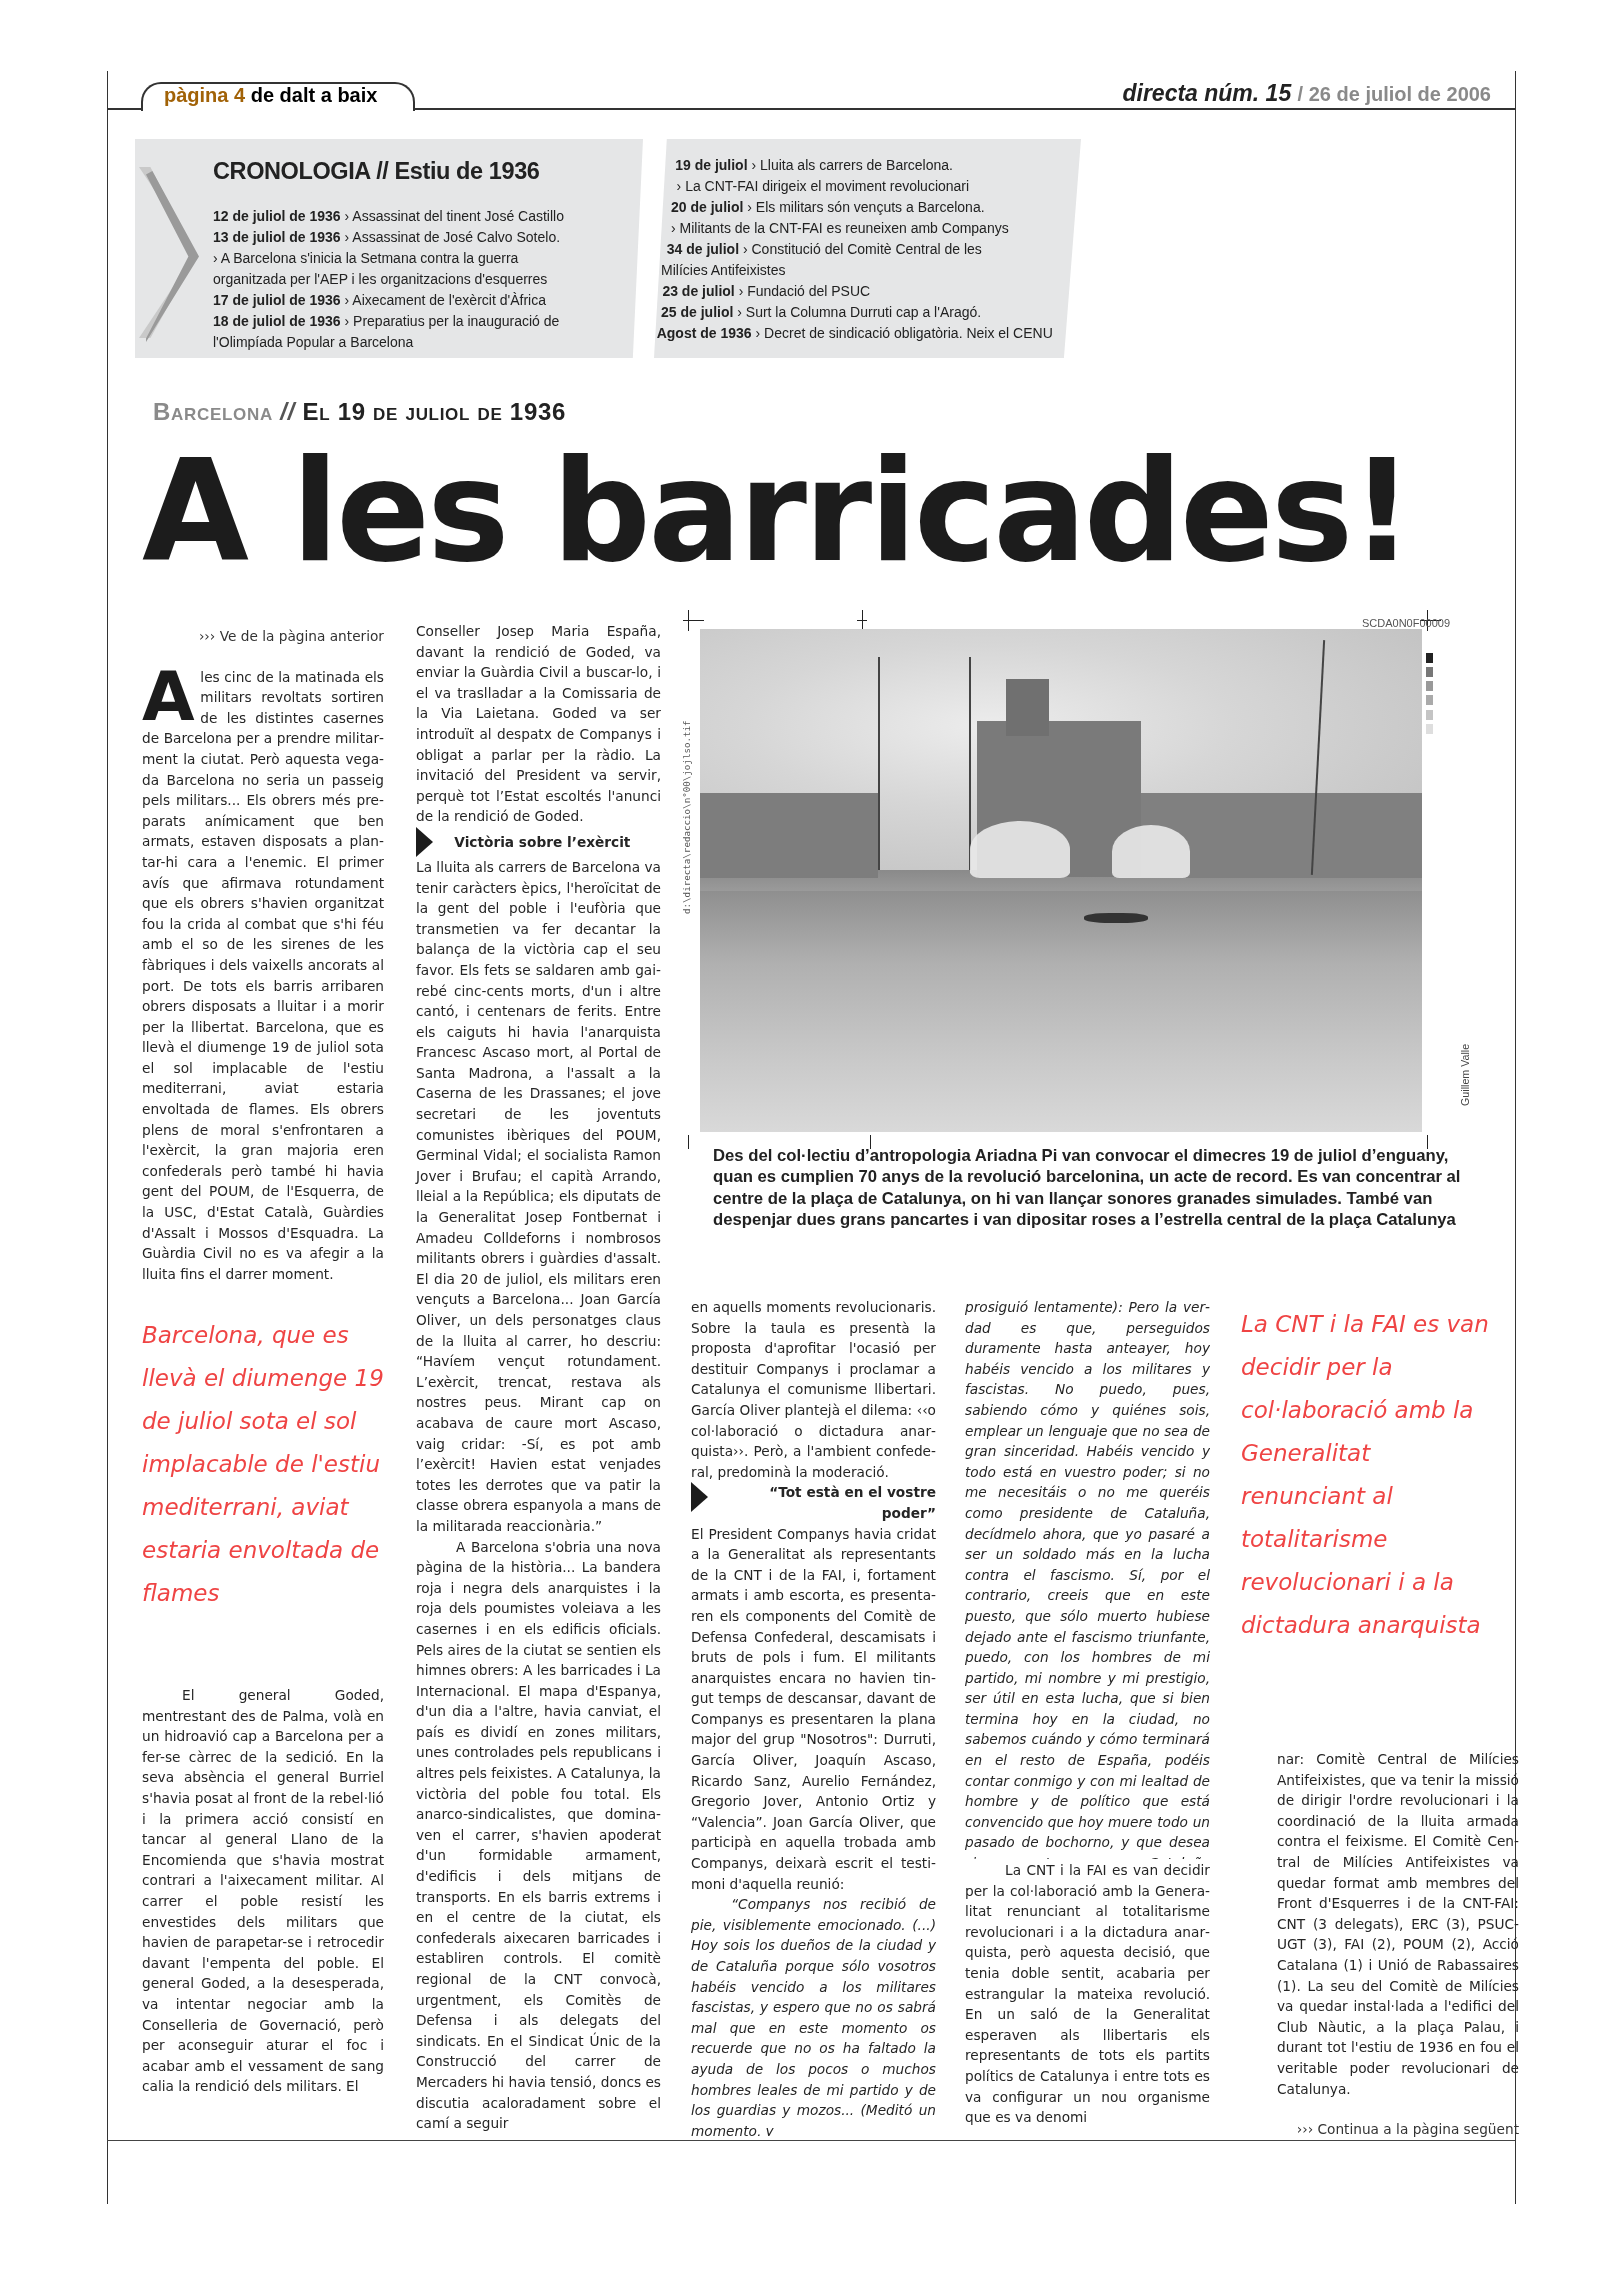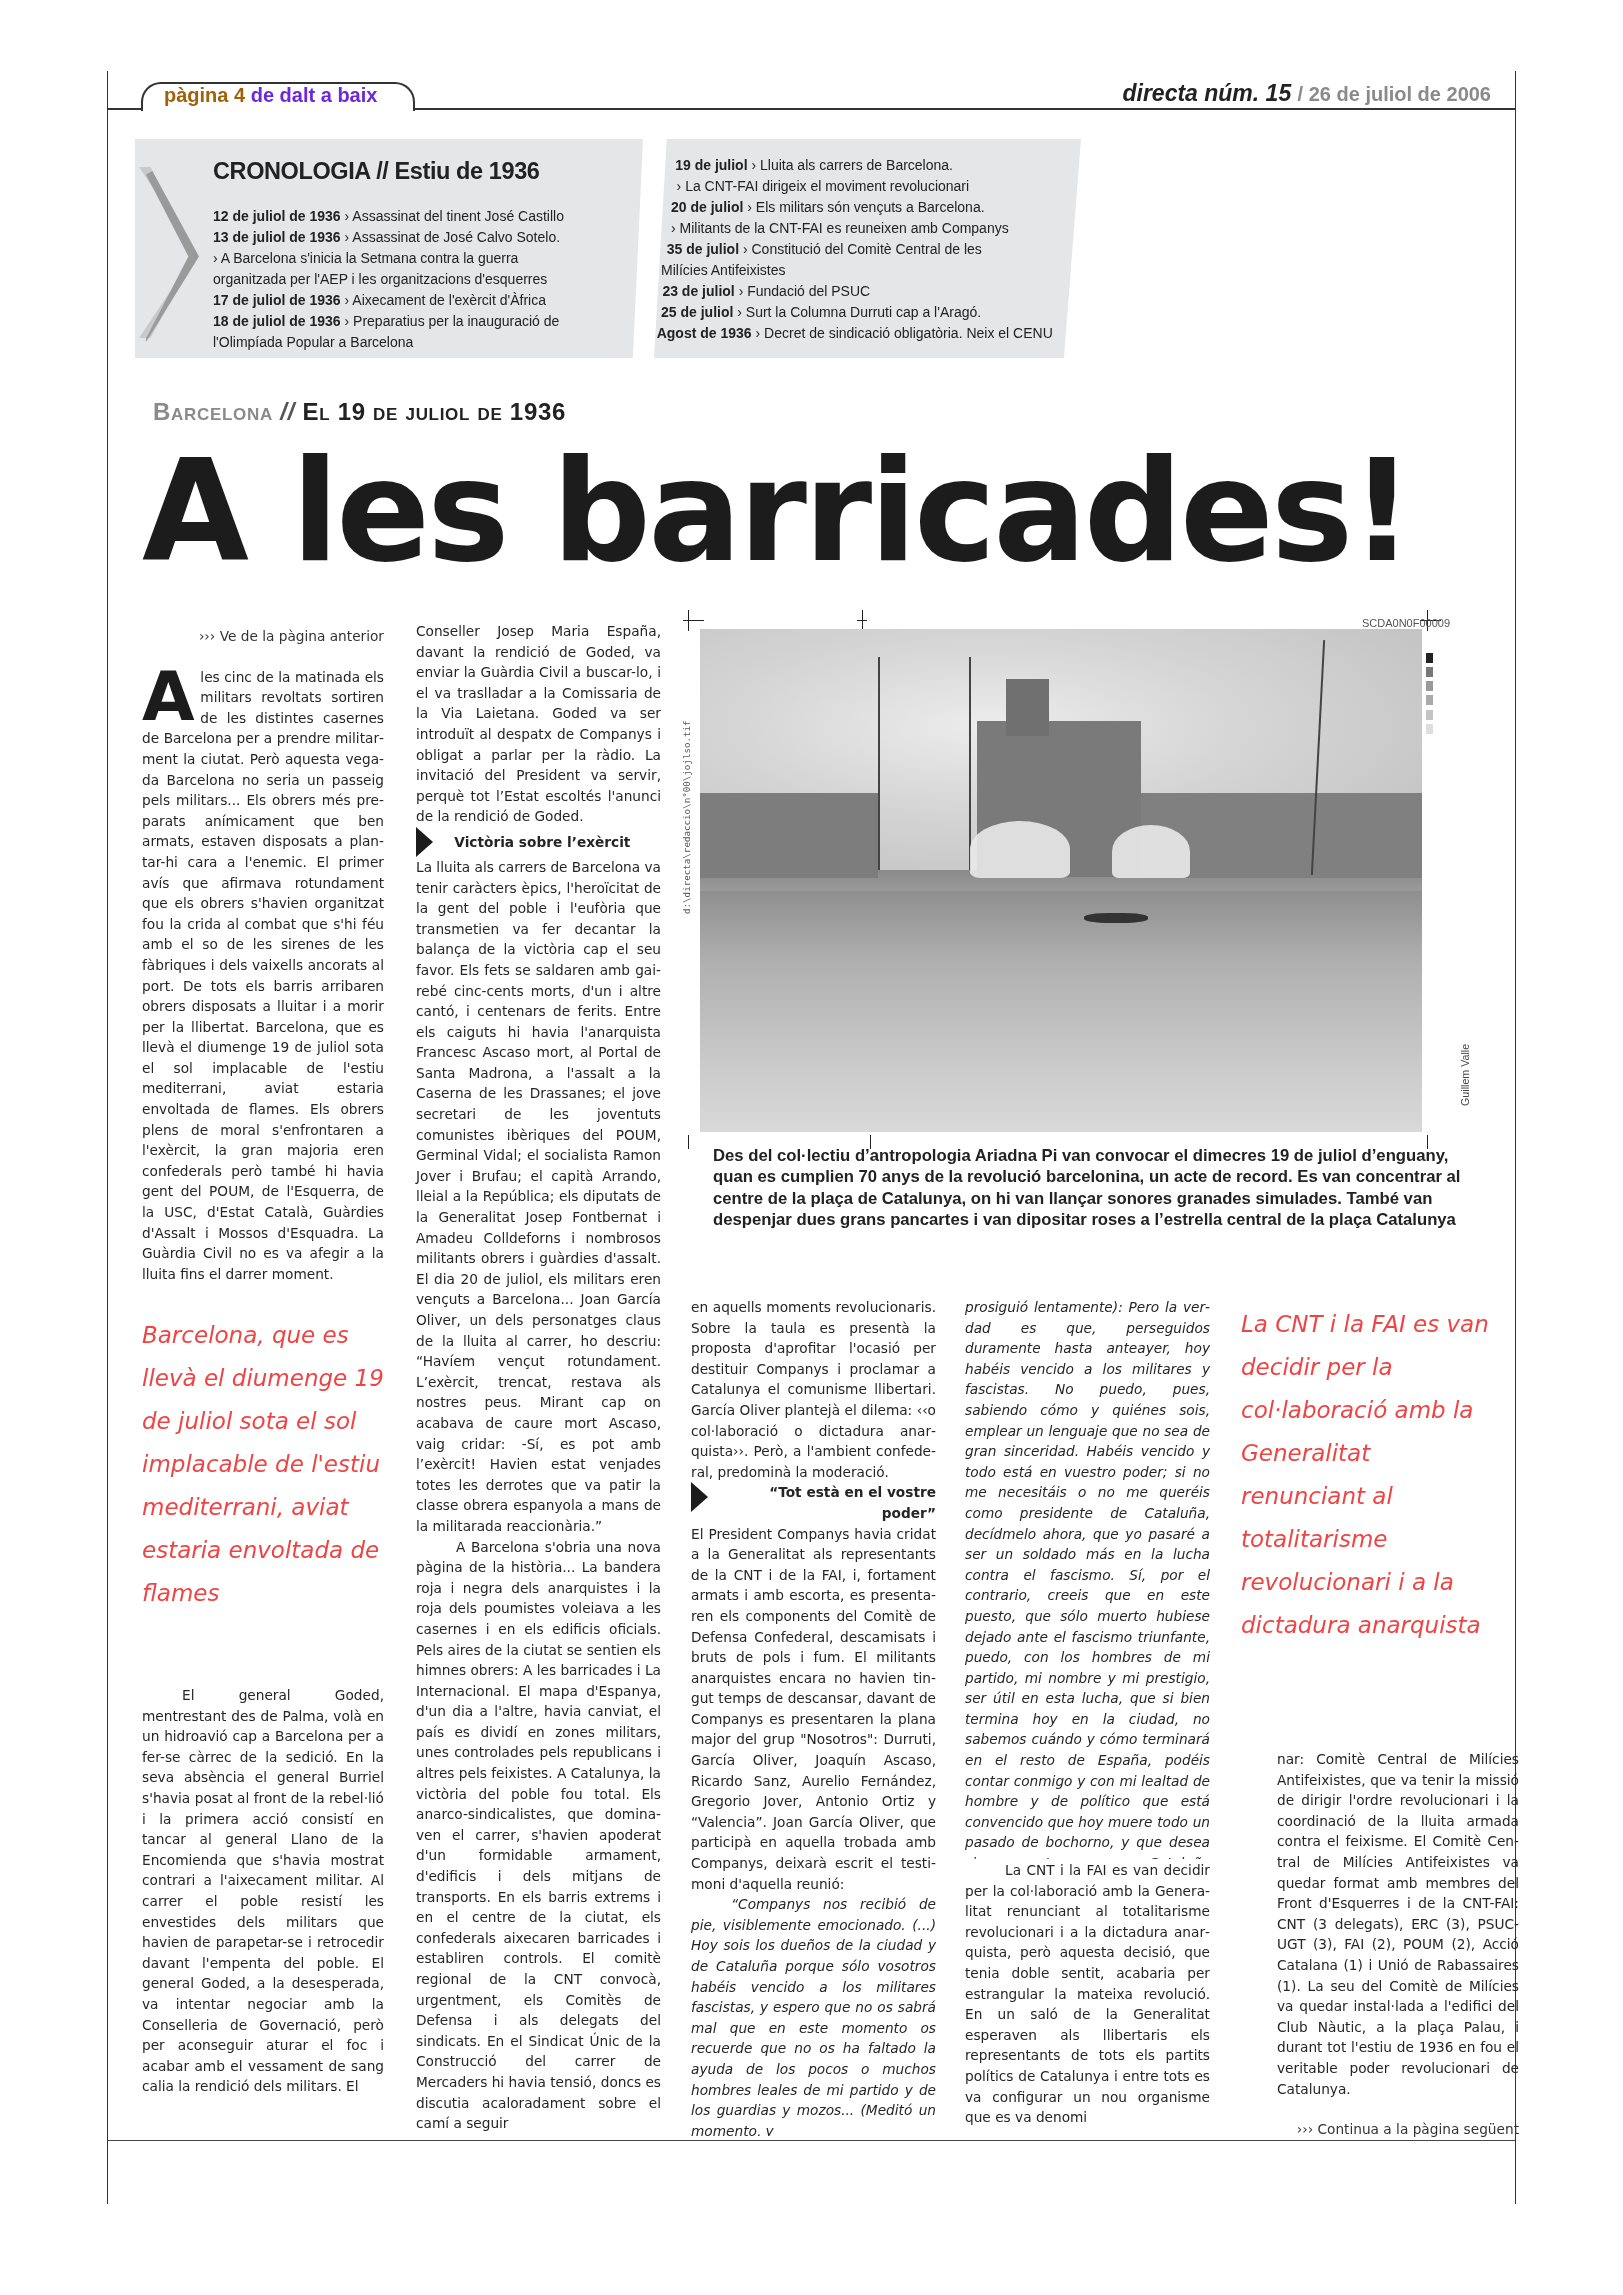--- a/index.html
+++ b/index.html
@@ -7,21 +7,21 @@
          font-family: "DejaVu Sans", sans-serif; color: #222; }
   .abs { position: absolute; }
 
   
   .hdr-line { left: 107px; top: 108px; width: 1408px; height: 2.1px; background: #333; }
   .vline { width: 1.4px; background: #333; }
   .tab { left: 141px; top: 82px; width: 270px; height: 27px; border: 2.1px solid #333; border-bottom: none;
          border-radius: 20px 20px 0 0; background: #fff; }
   .tab-text { left: 164px; top: 84px; font-size: 20px; font-weight: bold; font-family: "Liberation Sans", sans-serif; }
   .tab-text .g { color: #a16207; }
-  .tab-text .b { color: #6d28d9; }
+  .tab-text .b { color: #000000; }
   .issue { right: 132px; top: 80px; font-size: 23px; font-family: "Liberation Sans", sans-serif; font-weight: bold; }
   .issue .bi { font-style: italic; color: #222; }
   .issue .g { color: #8a8a8a; font-weight: bold; font-size: 20px; }
 
   
   .chrono-left { left: 135px; top: 139px; width: 508px; height: 219px; background: #e5e6e7;
                  clip-path: polygon(0 0, 100% 0, 98% 100%, 0 100%); }
   .chrono-right { left: 654px; top: 139px; width: 427px; height: 219px; background: #e5e6e7;
                   clip-path: polygon(3% 0, 100% 0, 96% 100%, 0 100%); }
   .chev-light { left: 139px; top: 167px; width: 57px; height: 171px; background: #c9c9c9;
@@ -121,21 +121,21 @@
   <span class="cl"><span>organitzada per l'AEP i les organitzacions d'esquerres</span></span>
   <span class="cl"><b>17 de juliol  de 1936</b> <span>› Aixecament de l'exèrcit d'Àfrica</span></span>
   <span class="cl"><b>18 de juliol de 1936</b> <span>› Preparatius per la inauguració de</span></span>
   <span class="cl"><span>l'Olimpíada Popular a Barcelona</span></span>
 </div>
 <div class="abs chrono-list-r">
   <span class="cl" style="padding-left:14.2px"><b>19 de juliol</b> <span>› Lluita als carrers de Barcelona.</span></span>
   <span class="cl" style="padding-left:15.6px"><span>› La CNT-FAI dirigeix el moviment revolucionari</span></span>
   <span class="cl" style="padding-left:10px"><b>20 de juliol</b> <span>› Els militars són vençuts a Barcelona.</span></span>
   <span class="cl" style="padding-left:10px"><span>› Militants de la CNT-FAI es reuneixen amb Companys</span></span>
-  <span class="cl" style="padding-left:5.7px"><b>35 de juliol</b> <span>› Constitució del Comitè Central de les</span></span>
+  <span class="cl" style="padding-left:5.7px"><b>34 de juliol</b> <span>› Constitució del Comitè Central de les</span></span>
   <span class="cl" style="padding-left:0px"><span>Milícies Antifeixistes</span></span>
   <span class="cl" style="padding-left:1.4px"><b>23 de juliol</b> <span>› Fundació del PSUC</span></span>
   <span class="cl" style="padding-left:-1.4px"><b>25 de juliol</b> <span>› Surt la Columna Durruti cap a l'Aragó.</span></span>
   <span class="cl" style="margin-left:-4.3px"><b>Agost de 1936</b> <span>› Decret de sindicació obligatòria. Neix el CENU</span></span>
 </div>
 
 <div class="abs kicker">
   <span class="g">Barcelona</span>
   <span class="sep">//</span>
   <span class="b">El 19 de juliol de 1936</span>

